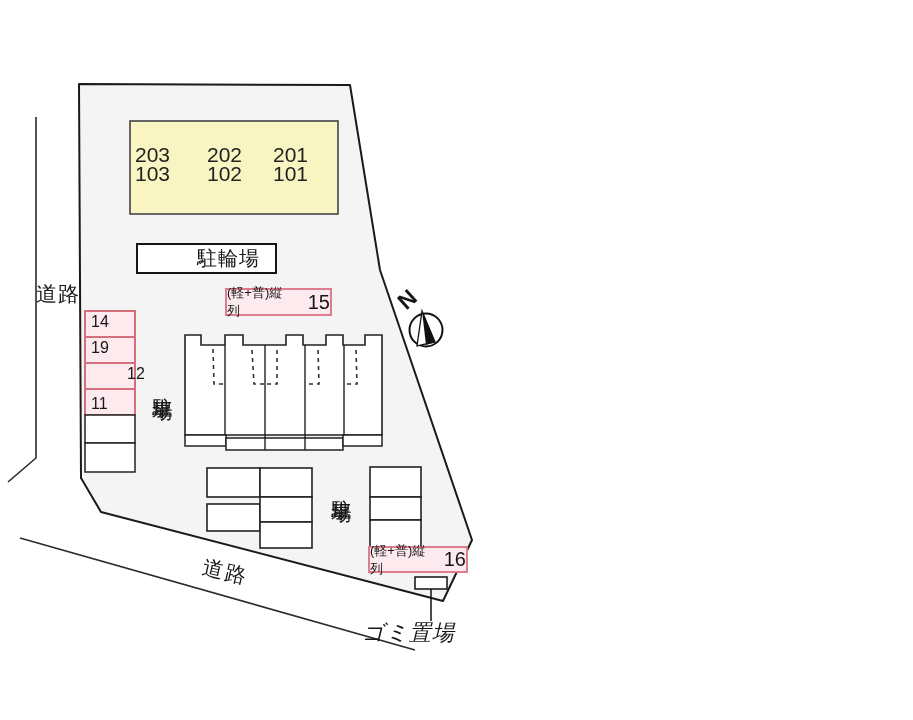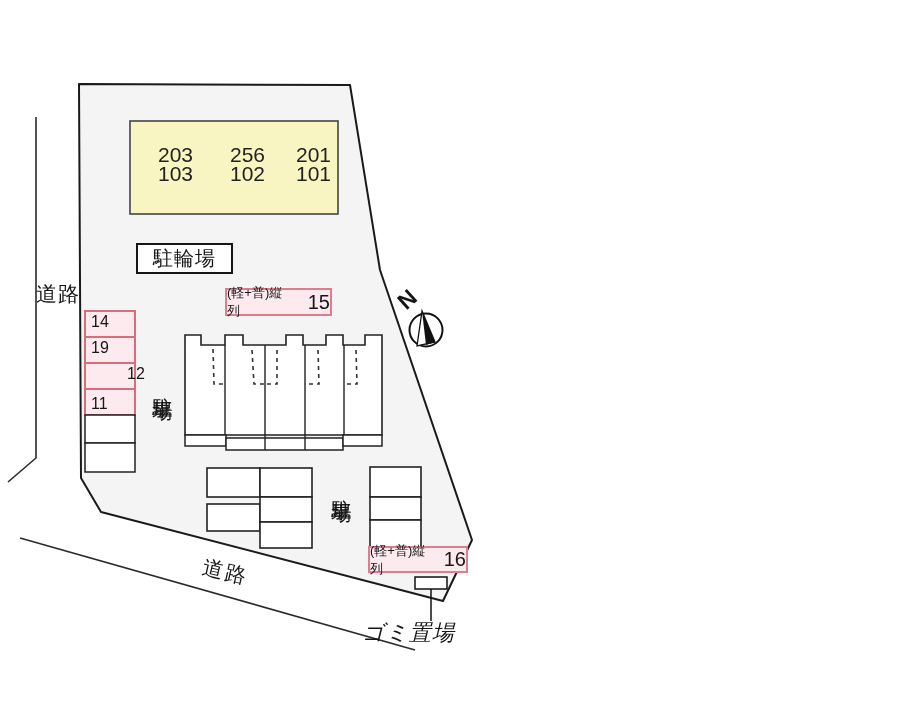--- a/index.html
+++ b/index.html
@@ -2,26 +2,26 @@
 <html><head>
 <meta charset="utf-8">
 <style>
   html,body{margin:0;padding:0;background:#ffffff;}
   .canvas{
     position:relative;width:913px;height:720px;background:#ffffff;overflow:hidden;
     font-family:"Liberation Sans","DejaVu Sans",sans-serif;color:#161616;
   }
   .canvas svg{position:absolute;left:0;top:0;}
   .txt{position:absolute;white-space:nowrap;color:#161616;}
-  .room-col{position:absolute;top:145px;width:58px;text-align:right;
+  .room-col{position:absolute;top:145px;width:58px;text-align:left;
     font-size:21px;line-height:19px;color:#222;}
   .room-col span{display:block;}
   .bike-box{position:absolute;left:136px;top:243px;width:93px;height:27px;
     background:#ffffff;border:2px solid #161616;display:flex;align-items:center;
-    justify-content:center;font-size:20px;letter-spacing:1px;}
+    justify-content:center;font-size:20px;letter-spacing:1px;padding-left:44px;}
   .pink-label{position:absolute;background:#fdeaee;border:2px solid #dd7d8d;
     display:flex;align-items:center;justify-content:center;}
   .pink-label .small{font-size:13px;letter-spacing:0px;}
   .pink-label .big{font-size:20px;margin-left:17px;}
   .label15{left:225px;top:288px;width:103px;height:24px;}
   .label16{left:368px;top:546px;width:96px;height:23px;}
   .space-num{position:absolute;left:91px;font-size:16px;}
   .v-text{position:absolute;writing-mode:vertical-rl;text-orientation:upright;
     font-size:20px;letter-spacing:2px;}
   .road-left{left:36px;top:280px;font-size:21px;letter-spacing:1px;}
@@ -99,21 +99,21 @@
       <polygon points="422,311 417,346 435,342" fill="#ffffff" stroke="#111" stroke-width="1.3"></polygon>
       <polygon points="422,311 435,342 426,345" fill="#111111"></polygon>
     </g>
   </svg>
 
   <div class="room-col" style="left:135px;">
     <span>203</span>
     <span>103</span>
   </div>
   <div class="room-col" style="left:207px;">
-    <span>256</span>
+    <span>202</span>
     <span>102</span>
   </div>
   <div class="room-col" style="left:273px;">
     <span>201</span>
     <span>101</span>
   </div>
 
   <div class="bike-box">
     <span>駐輪場</span>
   </div>

